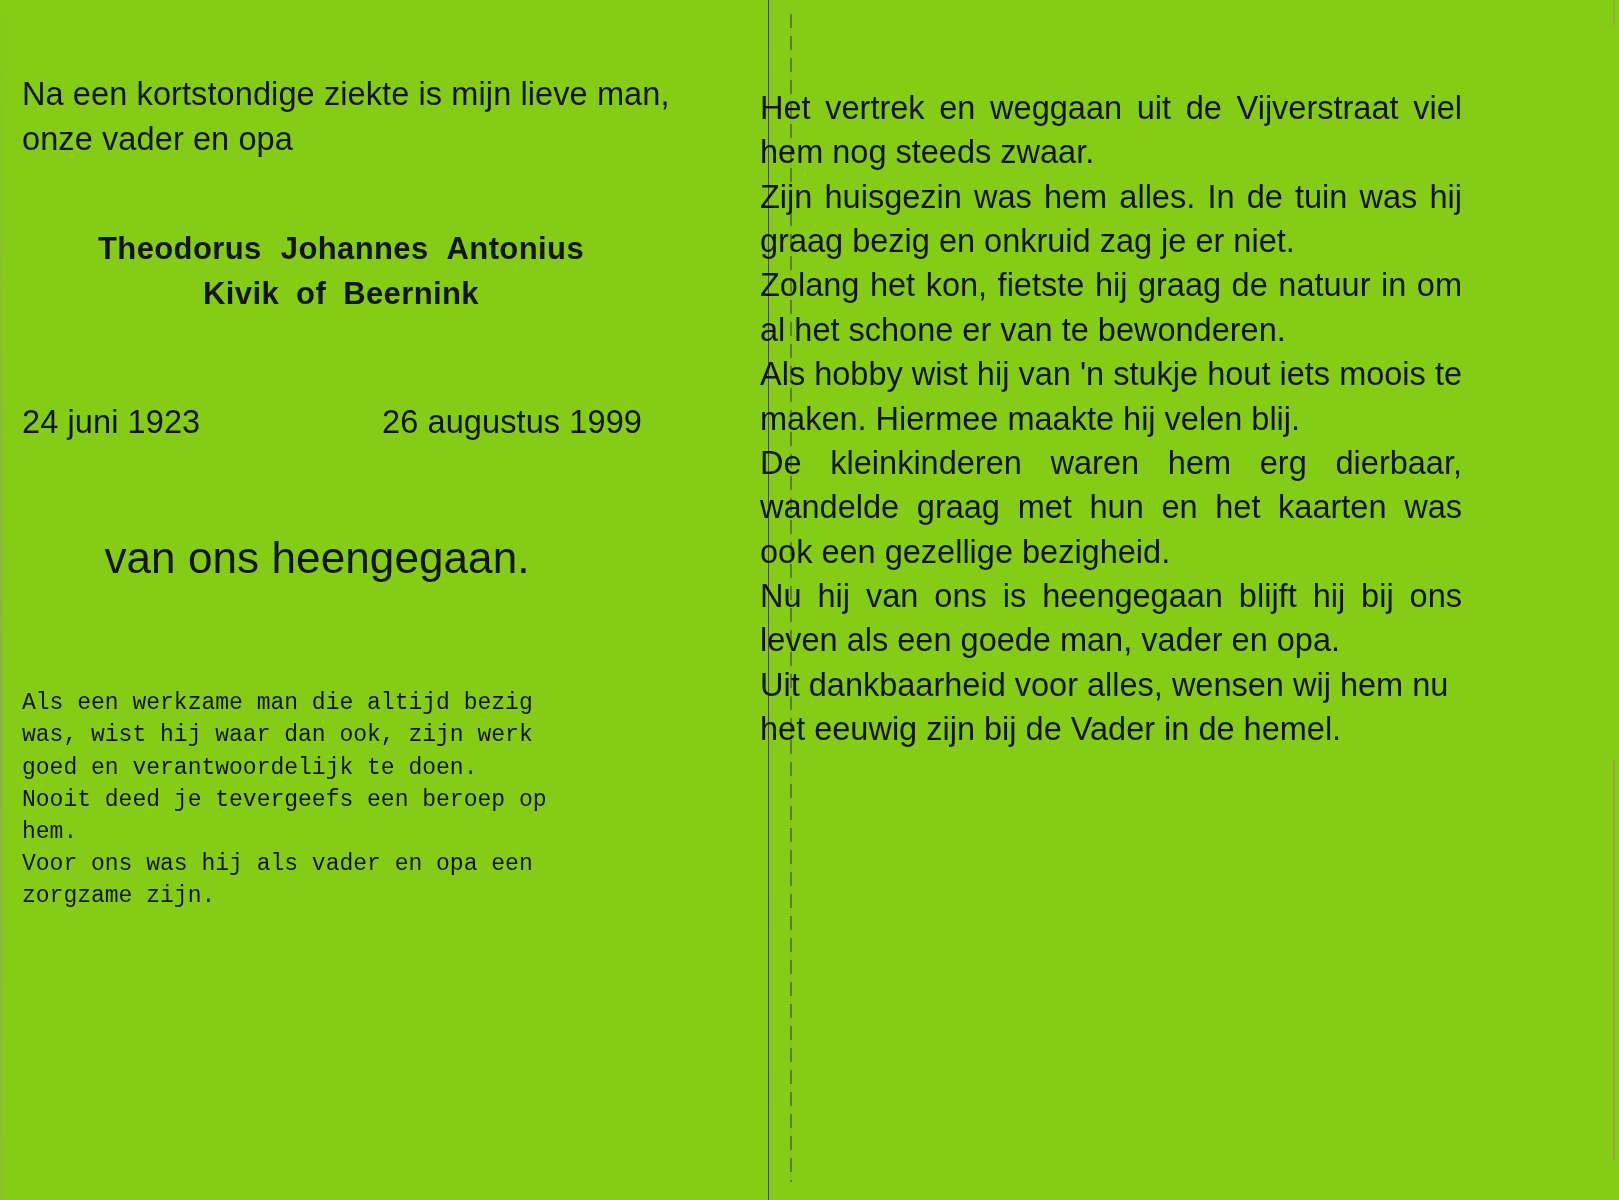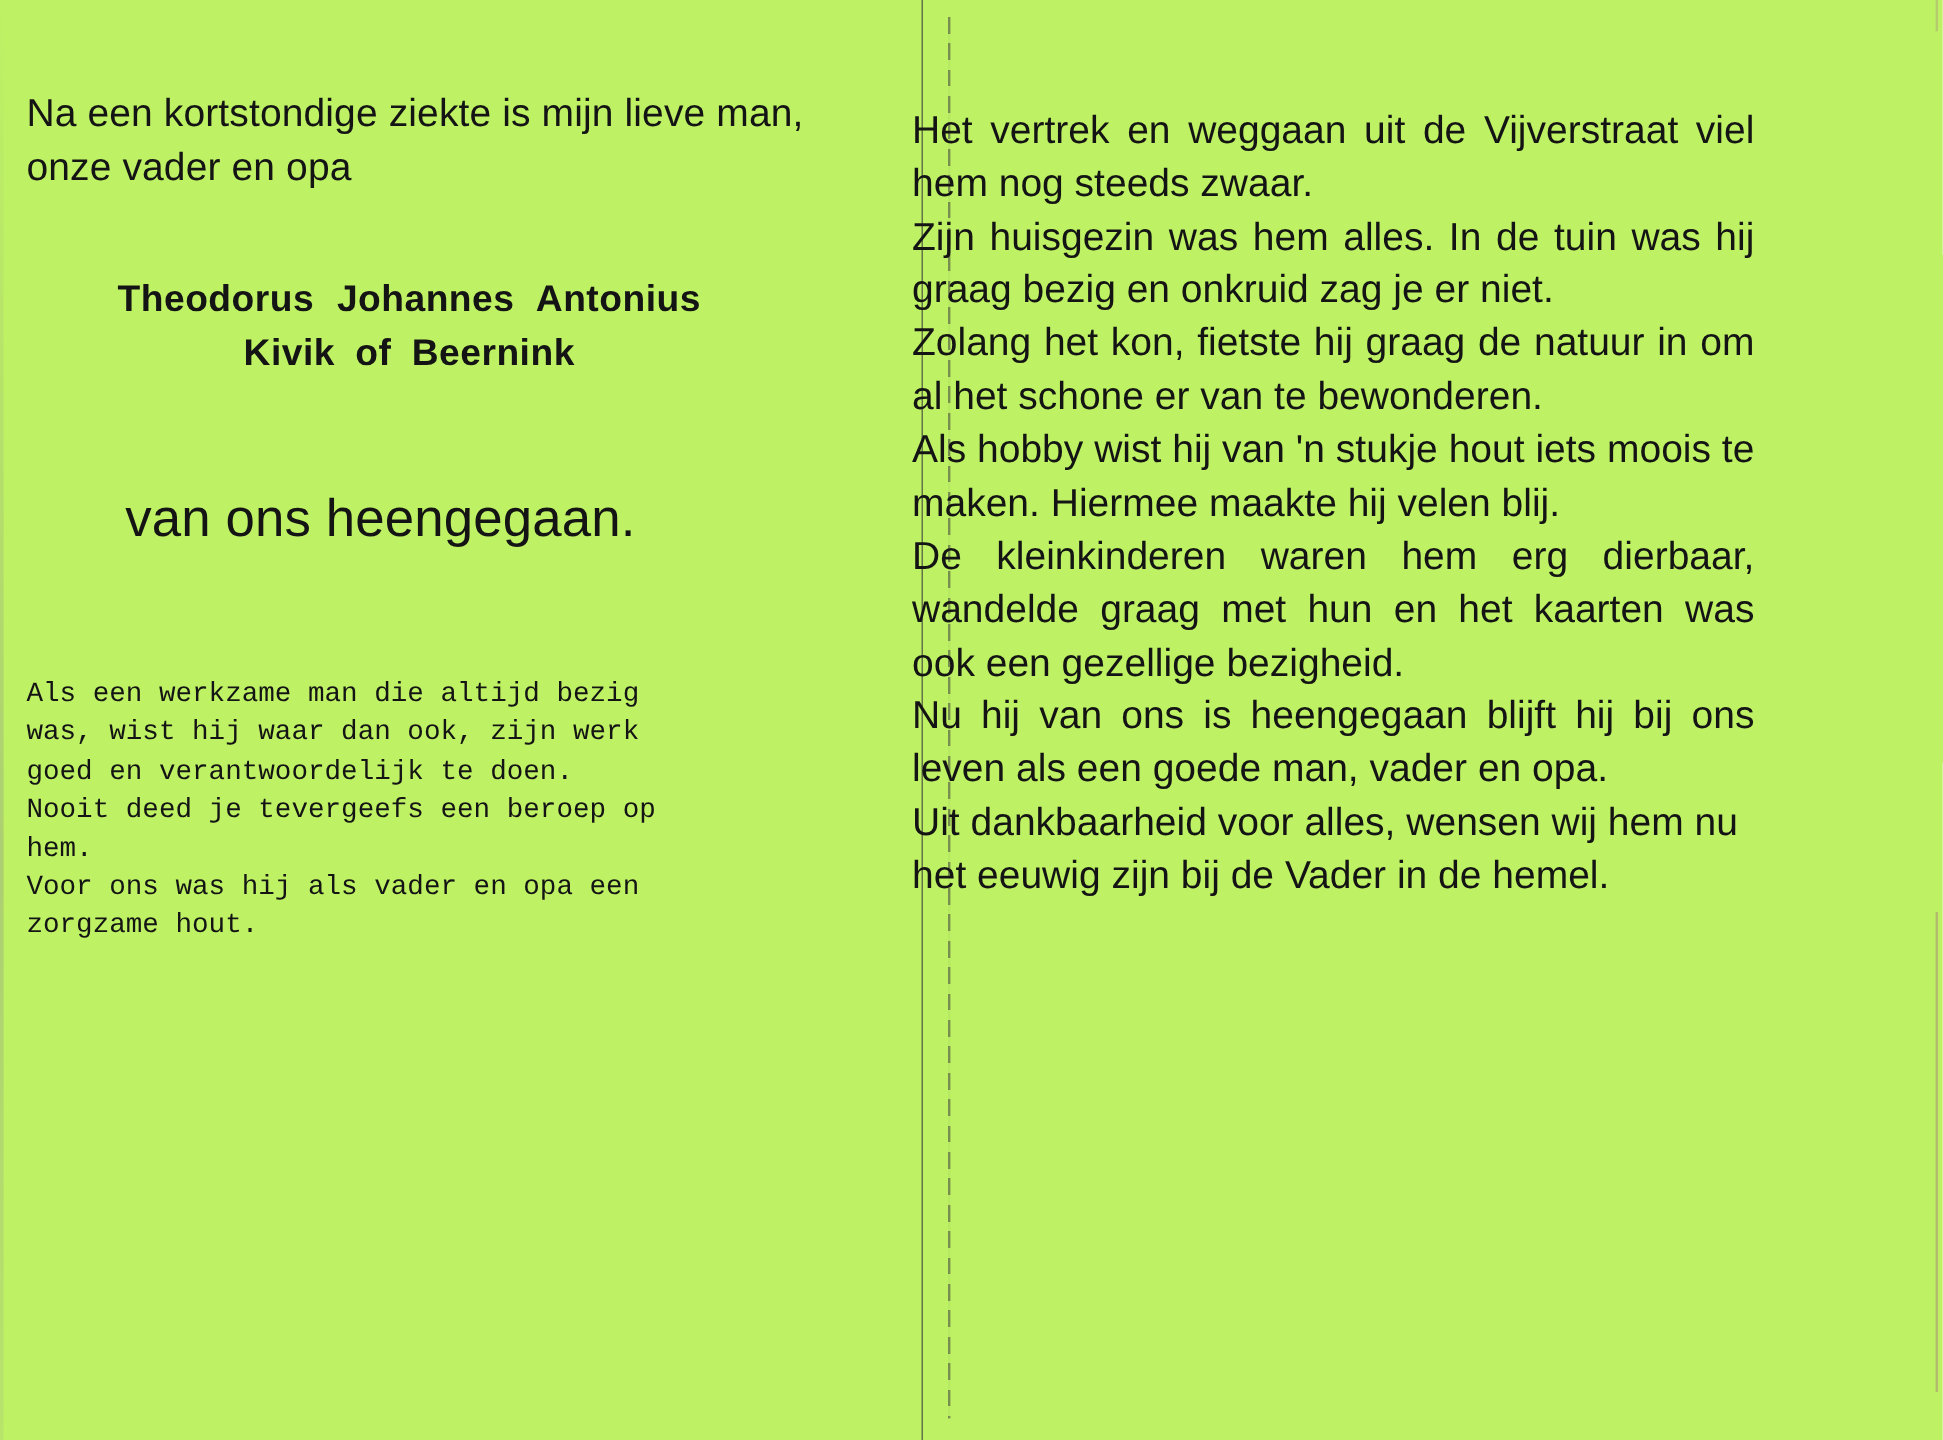--- a/index.html
+++ b/index.html
@@ -12,21 +12,21 @@
     height: 1200px;
     font-family: "Liberation Sans", sans-serif;
     color: #141414;
     position: relative;
     overflow: hidden;
   }
 
   .scan {
     position: absolute;
     inset: 0;
-    background: #bef264;
+    background: #84cc16;
   }
 
   
   .edge-left {
     position: absolute;
     left: 0; top: 0; bottom: 0;
     width: 3px;
     background: linear-gradient(to bottom, rgba(150,150,150,0.0) 0%, rgba(140,140,140,0.35) 60%, rgba(150,150,150,0.15) 100%);
   }
   .edge-right {
@@ -161,31 +161,35 @@
 
   <div class="page page-left">
 
     <p class="para left-intro">Na een kortstondige ziekte is mijn lieve man, onze vader en opa</p>
 
     <div class="name-block">
       <div class="name-line-1">Theodorus  Johannes  Antonius</div>
       <div class="name-line-2">Kivik  of  Beernink</div>
     </div>
 
+    <div class="dates">
+      <div class="date-birth">24 juni 1923</div>
+      <div class="date-death">26 augustus 1999</div>
+    </div>
 
     <div class="heengegaan">van ons heengegaan.</div>
 
     <div class="left-body">
       <span class="ln">Als een werkzame man die altijd bezig</span>
       <span class="ln">was, wist hij waar dan ook, zijn werk</span>
       <span class="ln">goed en verantwoordelijk te doen.</span>
       <span class="ln">Nooit deed je tevergeefs een beroep op</span>
       <span class="ln">hem.</span>
       <span class="ln">Voor ons was hij als vader en opa een</span>
-      <span class="ln">zorgzame hout.</span>
+      <span class="ln">zorgzame zijn.</span>
     </div>
   </div>
 
   <div class="page page-right">
     <div class="right-body">
       <p>Het vertrek en weggaan uit de Vijverstraat viel hem nog steeds zwaar.</p>
       <p>Zijn huisgezin was hem alles. In de tuin was hij graag bezig en onkruid zag je er niet.</p>
       <p>Zolang het kon, fietste hij graag de natuur in om al het schone er van te bewonderen.</p>
       <p>Als hobby wist hij van 'n stukje hout iets moois te maken. Hiermee maakte hij velen blij.</p>
       <p>De kleinkinderen waren hem erg dierbaar, wandelde graag met hun en het kaarten was ook een gezellige bezigheid.</p>

